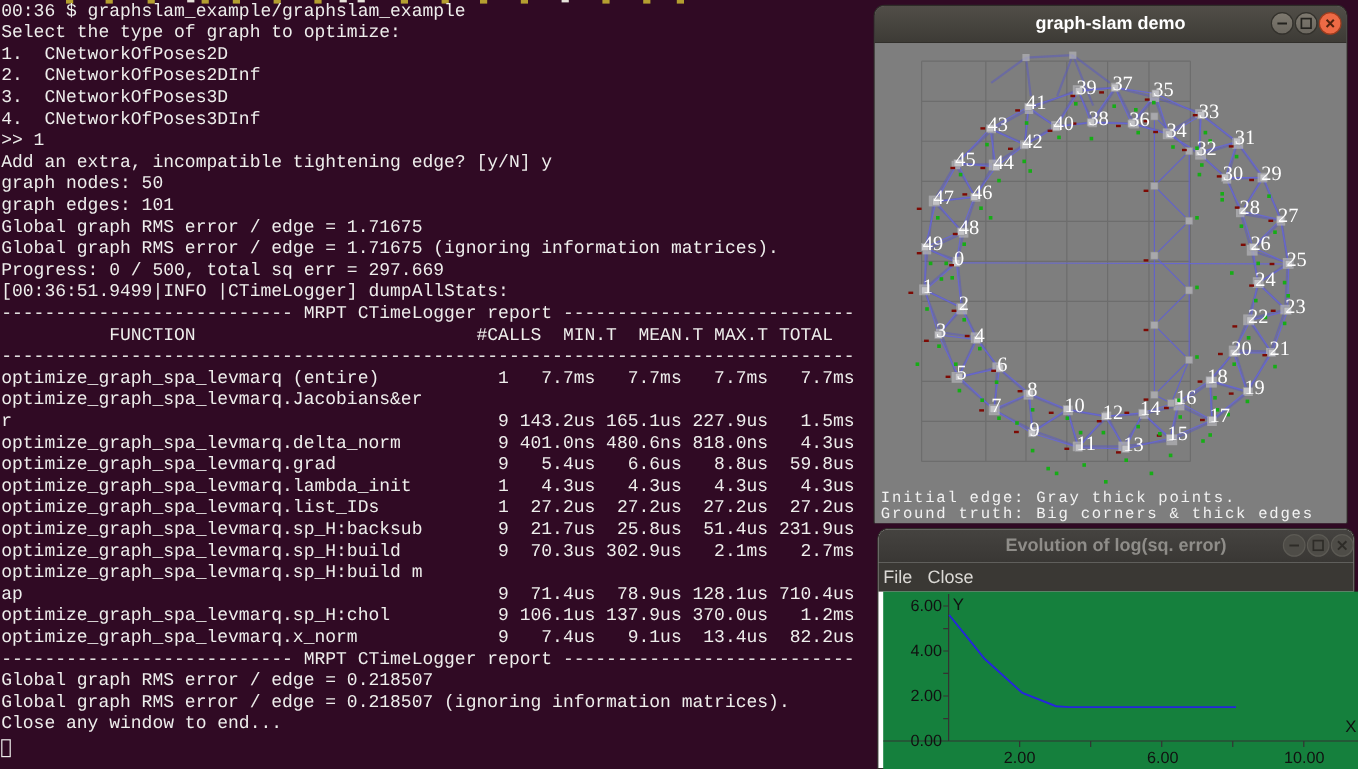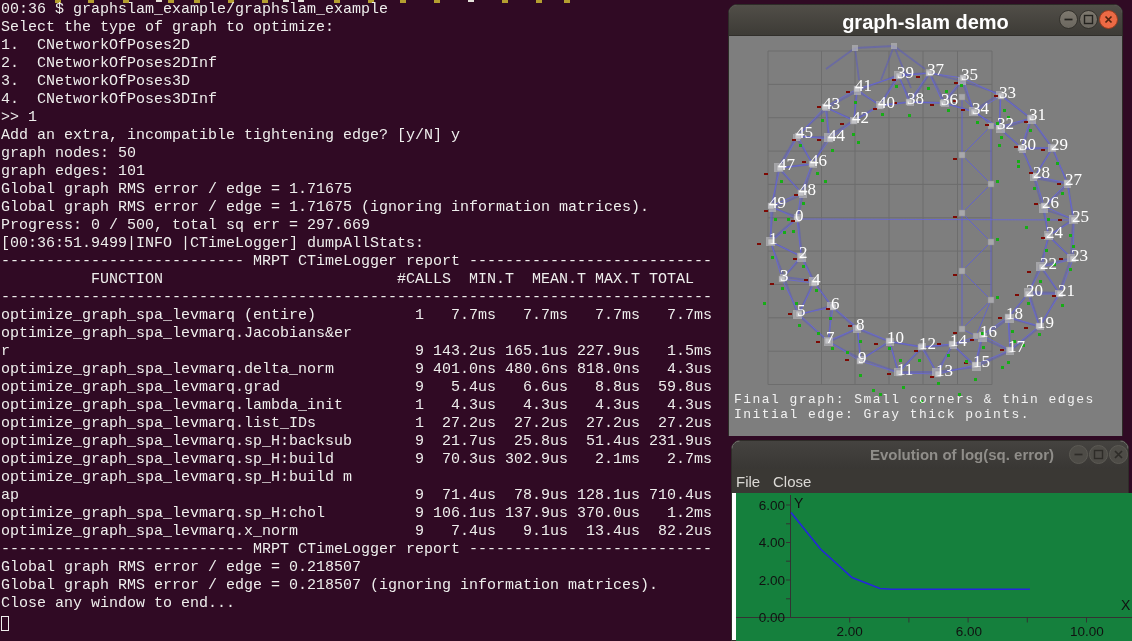--- a/index.html
+++ b/index.html
@@ -8,26 +8,26 @@
 #topsliver { position:absolute; left:0; top:0; width:740px; height:4px; }
 #cursor { position:absolute; left:1px; top:616px; width:8px; height:15px; border:1px solid #eeeeec; }
 .win { position:absolute; border-radius:9px 9px 0 0; }
 .tbar { position:absolute; left:0; top:0; width:100%; border-radius:8px 8px 0 0; }
 .btn { position:absolute; width:19px; height:19px; border-radius:50%; }
 .btn svg { position:absolute; left:0; top:0; }
 #gwin { left:728px; top:4px; width:395px; height:432px; background:#7e7e7e;
         border:1px solid #2e2c28; }
 #gtbar { height:31px; background:linear-gradient(#514e48, #3d3b36); border-bottom:1px solid #312f2b; }
 #gtitle { position:absolute; width:100%; text-align:center; top:6px; color:#fff;
-          font-size:20px; font-weight:bold; }
+          font-size:15px; font-weight:bold; }
 #gcanvas { position:absolute; left:0; top:31px; width:393px; height:400px; background:#7e7e7e; }
 .legend { position:absolute; left:5px; color:#f2f2f2; font-family:"Liberation Mono", monospace;
           font-size:13px; letter-spacing:1.45px; white-space:pre; }
 #ewin { left:731px; top:440px; width:398px; height:201px; background:#fff; border:1px solid #2e2c28; }
-#etbar { height:28px; background:linear-gradient(#454340, #393734);padding-left:32px; }
+#etbar { height:28px; background:linear-gradient(#454340, #393734); }
 #etitle { position:absolute; width:100%; text-align:center; top:5px; color:#8f8d89;
           font-size:15px; font-weight:bold; }
 #emenu { position:absolute; left:0; top:28px; width:100%; height:24px; background:#3a3834;
          color:#dbd9d5; font-size:15px;text-align:right; }
 #emenu span { position:absolute; top:4px; }
 #eplot { position:absolute; left:4px; top:52px; width:397px; height:149px; background:#15803d; }
 </style></head>
 <body>
 <div id="topsliver">
     <i style="position:absolute;left:55px;top:0;width:6px;height:3px;background:#b49f30"></i>
@@ -648,22 +648,22 @@
           <text x="123" y="87">42</text>
           <text x="94" y="73">43</text>
           <text x="99" y="105">44</text>
           <text x="67" y="102">45</text>
           <text x="81" y="130">46</text>
           <text x="49" y="134">47</text>
           <text x="70" y="159">48</text>
           <text x="40" y="172">49</text>
         </g>
       </svg>
-    <div class="legend" style="top:356px;">Final graph: Small corners &amp; thin edges</div>
     <div class="legend" style="top:370.5px;">Initial edge: Gray thick points.</div>
+    <div class="legend" style="top:385px;">Ground truth: Big corners &amp; thick edges</div>
   </div>
 </div>
 
 <div class="win" id="ewin">
   <div class="tbar" id="etbar">
     <div id="etitle">Evolution of log(sq. error)</div>
     <div class="btn" style="left:337px;top:4px;background:#4e4c47;border:1px solid #5c5a54;">
       <svg width="17" height="17">
           <line x1="4.5" y1="8.5" x2="12.5" y2="8.5" stroke="#2e2c28" stroke-width="1.7"></line>
         </svg>

